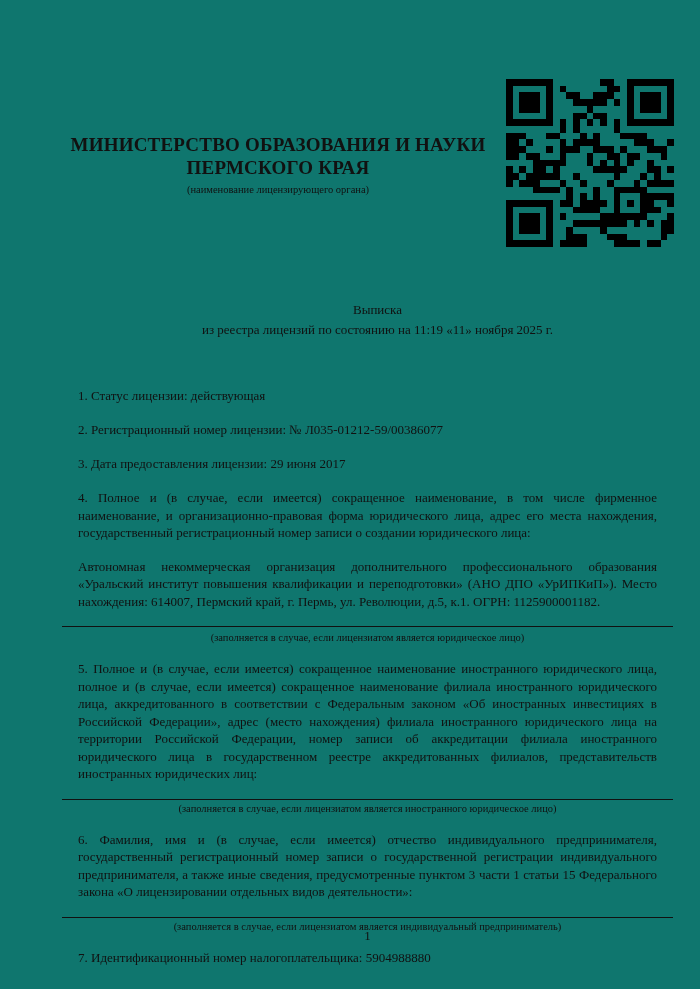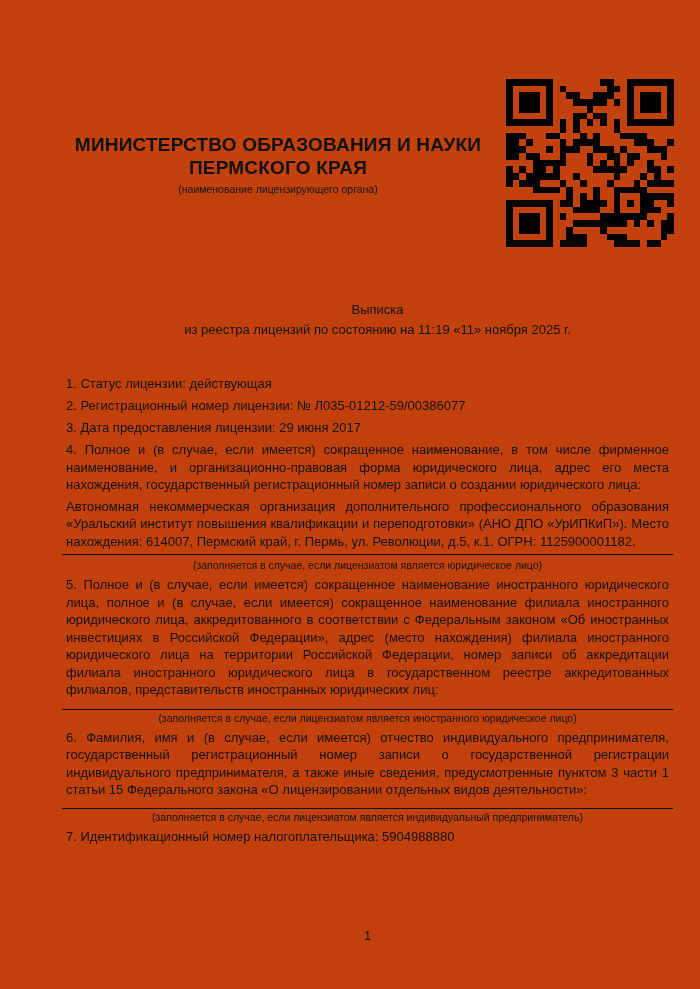--- a/index.html
+++ b/index.html
@@ -1,20 +1,20 @@
 <!DOCTYPE html>
 <html><head>
 <meta charset="utf-8">
 <style>
   html,body{margin:0;padding:0;background:#fff;}
   .page{
     position:relative;
     width:700px;height:989px;
-    background:#c2410c;color:#111;
-    font-family:Liberation Sans, sans-serif;
+    background:#0f766e;color:#111;
+    font-family:Liberation Serif, serif;
     overflow:hidden;
   }
   
   .ministry{
     position:absolute;left:62px;top:133px;width:432px;
     text-align:center;
   }
   .ministry-name{font-weight:bold;font-size:19px;line-height:23px;letter-spacing:.2px;}
   .ministry-caption{font-size:10.5px;line-height:13px;margin-top:4px;}
   
@@ -23,21 +23,21 @@
   
   .title-block{
     position:absolute;left:72px;top:300px;width:611px;
     text-align:center;font-size:13px;line-height:20px;
   }
   
   .content{
     position:absolute;left:62px;top:371px;width:611px;
     font-size:13px;
   }
-  .content p{margin:4px;}
+  .content p{margin:16px;}
   .item{line-height:18px;}
   .just{line-height:17.5px;text-align:justify;}
   .caption{font-size:10.5px;line-height:13px;text-align:center;}
   .rule{border-top:1.8px solid #111;height:0;width:100%;}
   .cap-1{margin-top:1px;}
   .item-2{margin-top:18px;}
   .item-3{margin-top:14px;}
   .item-4-text{margin-top:15px;}
   .rule-4{margin-top:1px;}
   .cap-4{margin-top:4px;}

